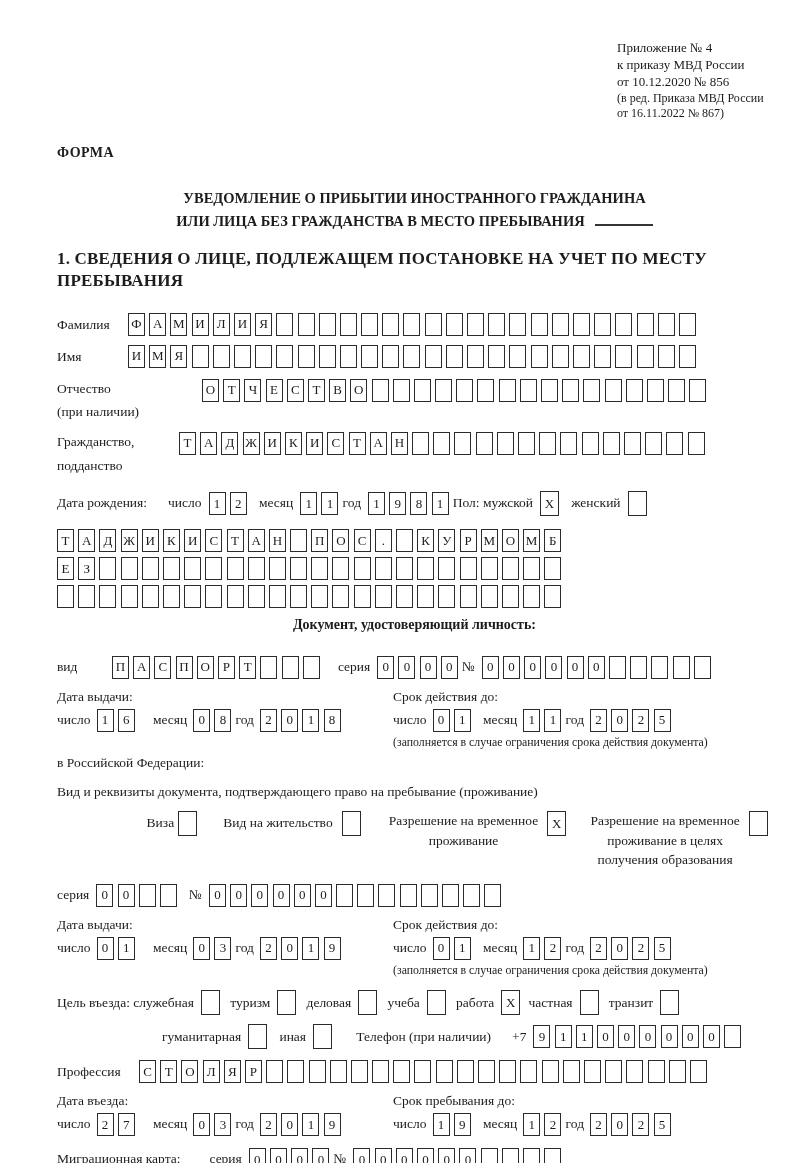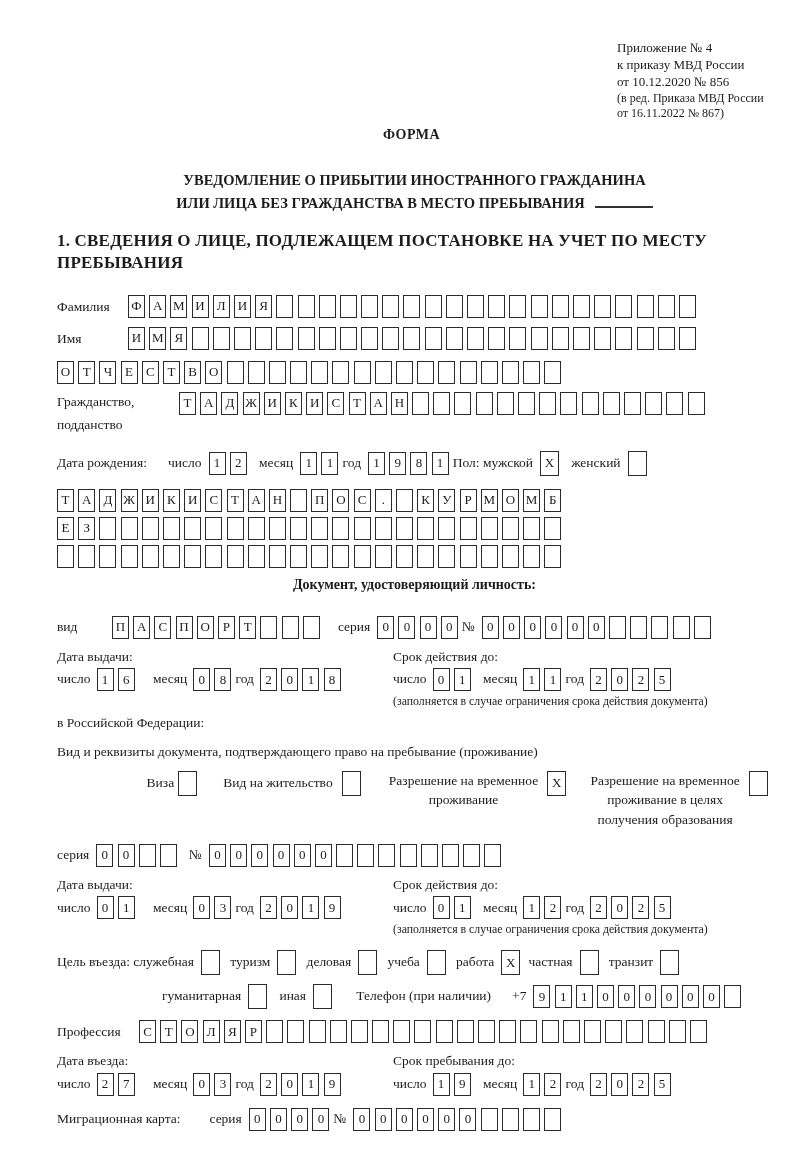--- a/index.html
+++ b/index.html
@@ -8,21 +8,21 @@
     width: 800px; height: 1163px; overflow: hidden;
     font-family: "Liberation Serif", "DejaVu Serif", serif;
     color: #1c1c1c; font-size: 13.5px; line-height: 1.25;
   }
   .page { padding: 40px 28px 0 57px; width: 800px; }
 
   
   .doc-header { margin-left: 560px; }
   .doc-header .hline { font-size: 13px; line-height: 1.3; }
   .doc-header .hline.small { font-size: 12px; }
-  .forma { text-align: center; font-weight: bold; font-size: 14px; margin: 4px 6px 0 0; letter-spacing: .5px; }
+  .forma { text-align: left; font-weight: bold; font-size: 14px; margin: 22px 6px 0 0; letter-spacing: .5px; }
 
   
   .title { text-align: center; font-weight: bold; font-size: 14.5px; margin-top: 26px; line-height: 1.55; }
   .blank-line { display: inline-block; width: 58px; border-bottom: 2px solid #333; height: 12px; margin-left: 10px; }
 
   .sec-heading { font-weight: bold; font-size: 17px; margin-top: 16px; letter-spacing: .2px; }
 
   
   .frow { display: flex; align-items: flex-start; margin-top: 9px; }
   .lbl { flex: 0 0 auto; padding-top: 4px; }
@@ -144,20 +144,24 @@
         <span class="cell"></span>
         <span class="cell"></span>
         <span class="cell"></span>
         <span class="cell"></span>
         <span class="cell"></span>
         <span class="cell"></span>
       </span>
   </div>
 
   <div class="frow">
+    <span class="lblcol" style="width:145px">
+      <div>Отчество</div>
+      <div>(при наличии)</div>
+    </span>
     <span class="cells" style="margin-top:2px">
         <span class="cell">О</span>
         <span class="cell">Т</span>
         <span class="cell">Ч</span>
         <span class="cell">Е</span>
         <span class="cell">С</span>
         <span class="cell">Т</span>
         <span class="cell">В</span>
         <span class="cell">О</span>
         <span class="cell"></span>

